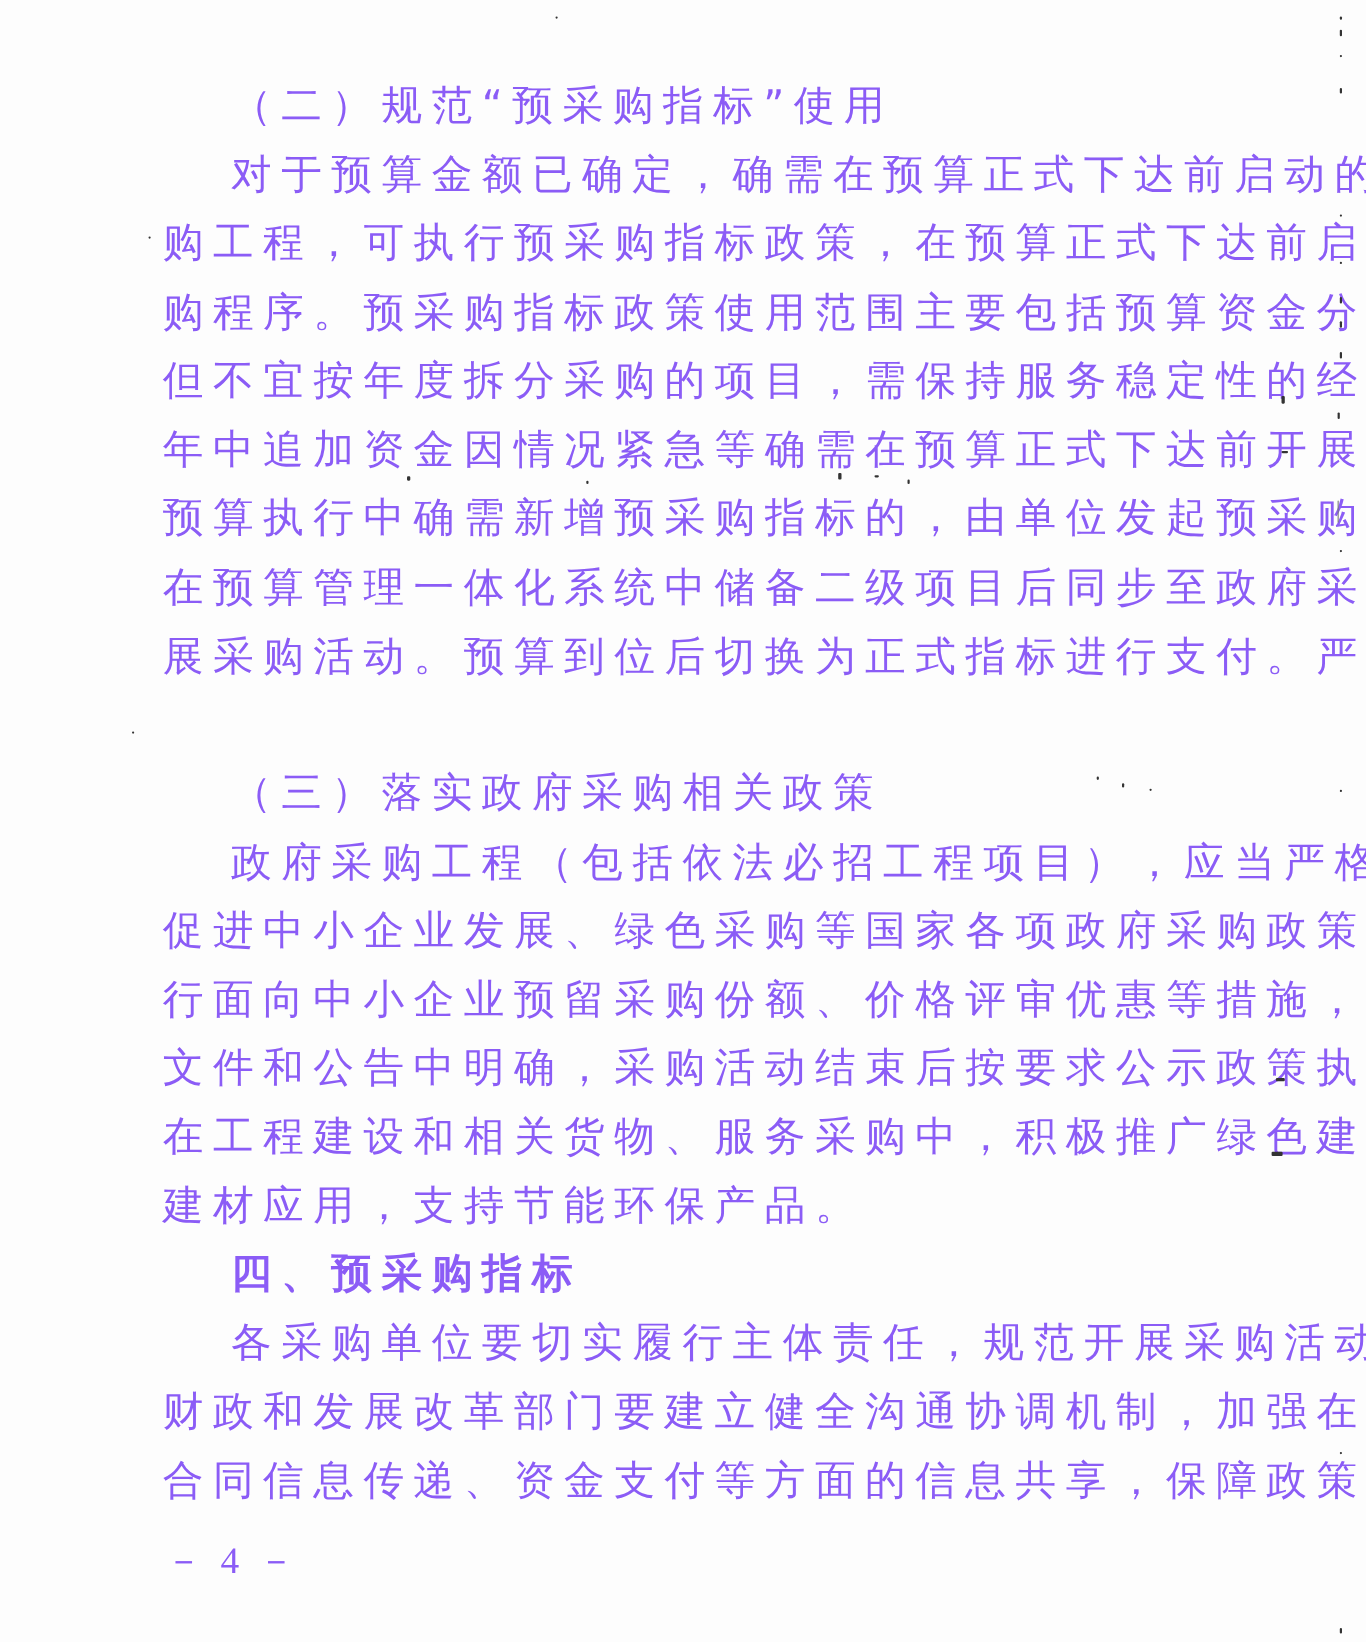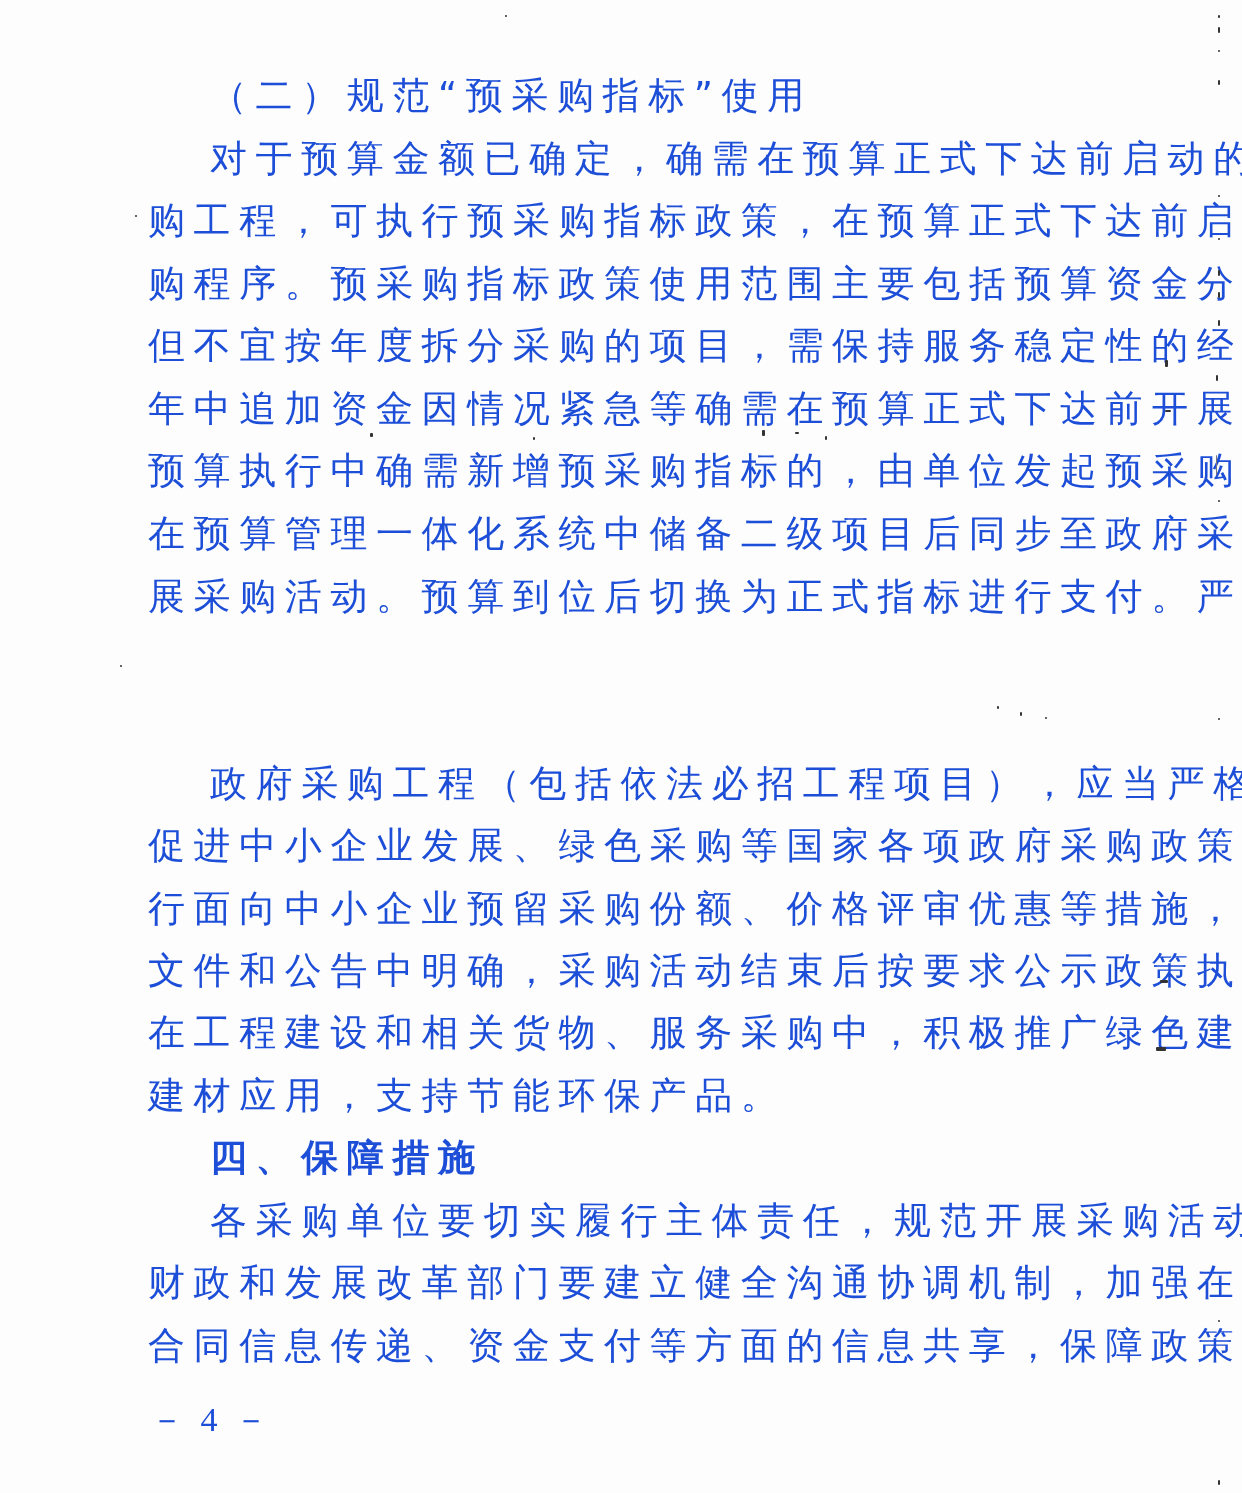--- a/index.html
+++ b/index.html
@@ -1,21 +1,21 @@
 <!DOCTYPE html>
 <html><head>
 <meta charset="utf-8">
 <style>
   html, body { margin: 0; padding: 0; background: #ffffff; }
   body { width: 1242px; height: 1493px; position: relative; overflow: hidden; }
   .page {
     position: absolute; left: 0; top: 0; width: 1242px; height: 1493px;
     background: #fdfdfd;
     font-family: "DejaVu Serif", "Liberation Serif", serif;
-    color: #1d4ed8;
+    color: #8b5cf6;
   }
   .line {
     position: absolute; left: 148px; width: 900px;
     font-size: 37px; line-height: 47px; height: 47px;
     white-space: nowrap; letter-spacing: 8.6px;
   }
   .line.indent { left: 210px; }
   .heading { font-family: "DejaVu Sans", "Liberation Sans", sans-serif; }
   .bold { font-weight: bold; }
   .page-number {
@@ -34,29 +34,30 @@
 
   <div class="line indent" style="top:135px;">对于预算金额已确定，确需在预算正式下达前启动的政府采</div>
   <div class="line" style="top:197px;">购工程，可执行预采购指标政策，在预算正式下达前启动政府采</div>
   <div class="line" style="top:260px;">购程序。预采购指标政策使用范围主要包括预算资金分年度安排</div>
   <div class="line" style="top:322px;">但不宜按年度拆分采购的项目，需保持服务稳定性的经常性项目，</div>
   <div class="line" style="top:385px;">年中追加资金因情况紧急等确需在预算正式下达前开展的项目。</div>
   <div class="line" style="top:447px;">预算执行中确需新增预采购指标的，由单位发起预采购指标申请，</div>
   <div class="line" style="top:510px;">在预算管理一体化系统中储备二级项目后同步至政府采购平台开</div>
   <div class="line" style="top:573px;">展采购活动。预算到位后切换为正式指标进行支付。严禁滥用预</div>
 
+  <div class="line indent heading" style="top:697px;">（三）落实政府采购相关政策</div>
 
   <div class="line indent" style="top:760px;">政府采购工程（包括依法必招工程项目），应当严格贯彻落实</div>
   <div class="line" style="top:822px;">促进中小企业发展、绿色采购等国家各项政府采购政策。严格执</div>
   <div class="line" style="top:885px;">行面向中小企业预留采购份额、价格评审优惠等措施，并在采购</div>
   <div class="line" style="top:947px;">文件和公告中明确，采购活动结束后按要求公示政策执行情况。</div>
   <div class="line" style="top:1009px;">在工程建设和相关货物、服务采购中，积极推广绿色建筑、绿色</div>
   <div class="line" style="top:1072px;">建材应用，支持节能环保产品。</div>
 
-  <div class="line indent heading bold" style="top:1134px;">四、保障措施</div>
+  <div class="line indent heading bold" style="top:1134px;">四、预采购指标</div>
 
   <div class="line indent" style="top:1197px;">各采购单位要切实履行主体责任，规范开展采购活动。各级</div>
   <div class="line" style="top:1259px;">财政和发展改革部门要建立健全沟通协调机制，加强在计划备案、</div>
   <div class="line" style="top:1322px;">合同信息传递、资金支付等方面的信息共享，保障政策顺畅衔接</div>
 
   <div class="page-number">－ 4 －</div>
 
   <div class="speck" style="left:1218px; top:15px; width:2px; height:3px;"></div>
   <div class="speck" style="left:1218px; top:27px; width:2px; height:6px;"></div>
   <div class="speck" style="left:1218px; top:50px; width:2px; height:2px;"></div>

